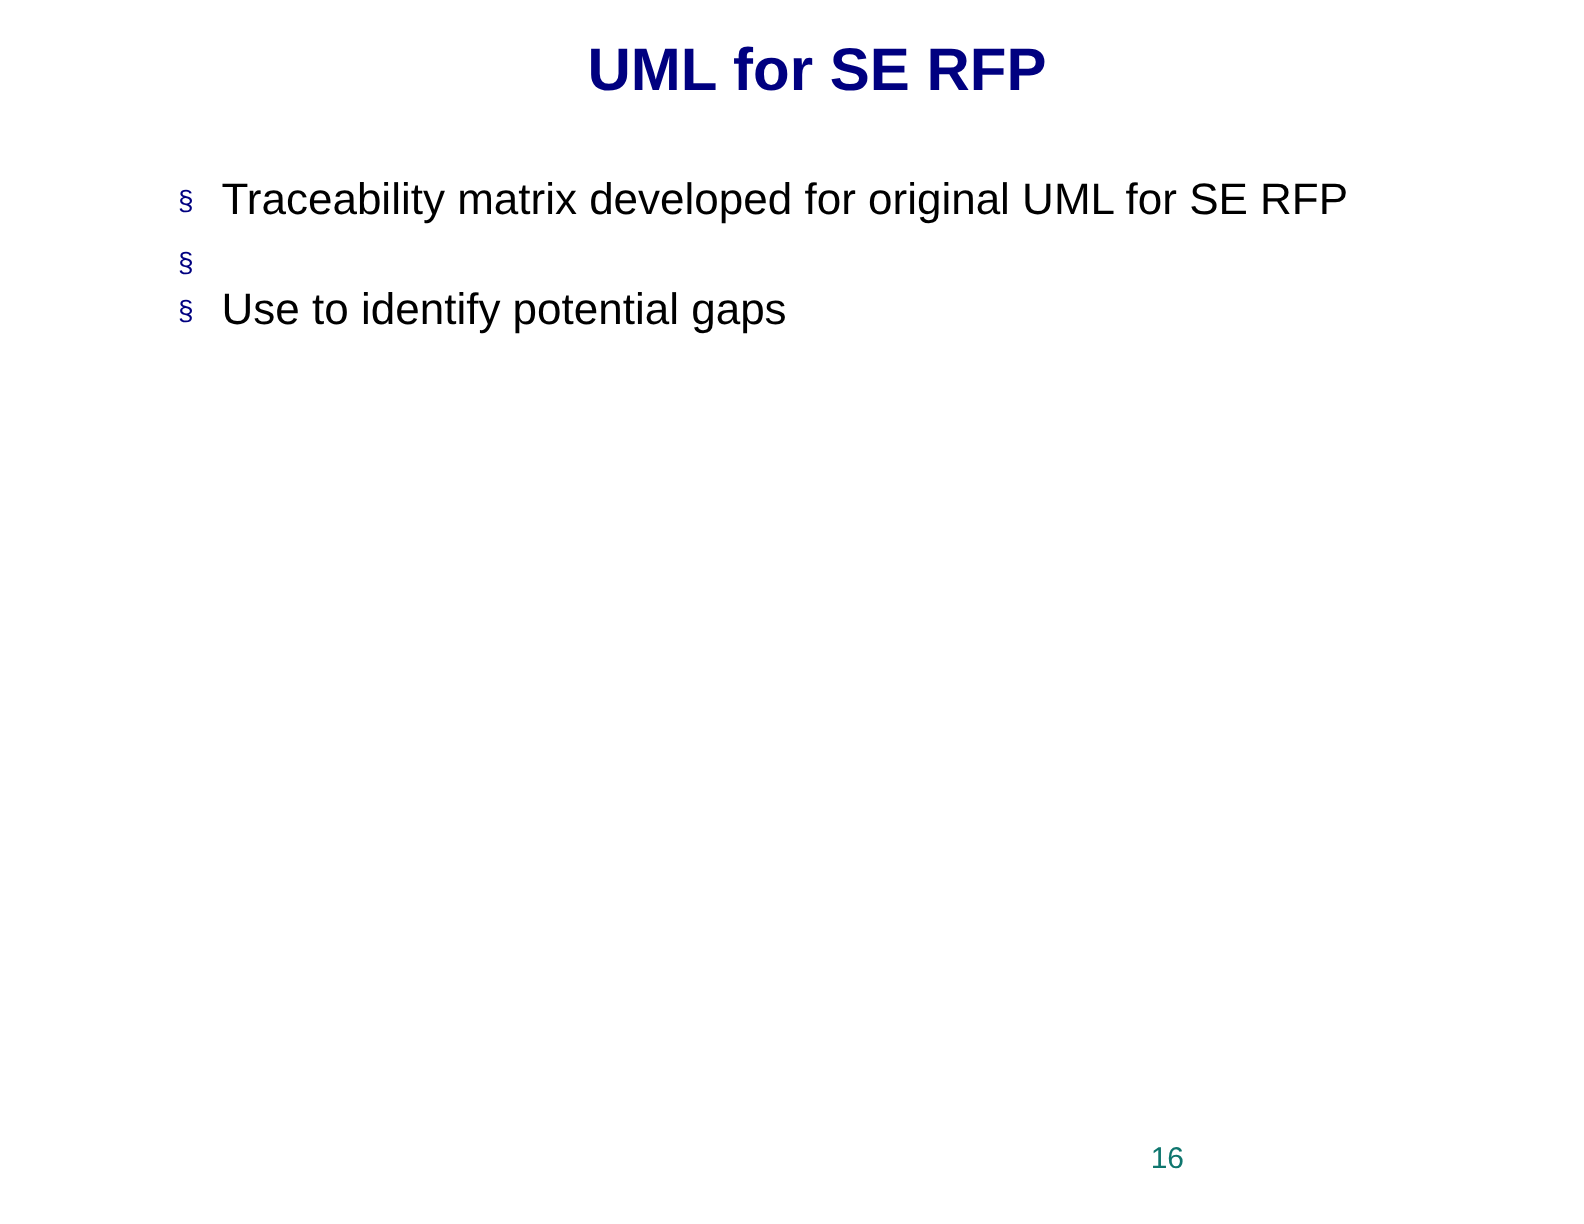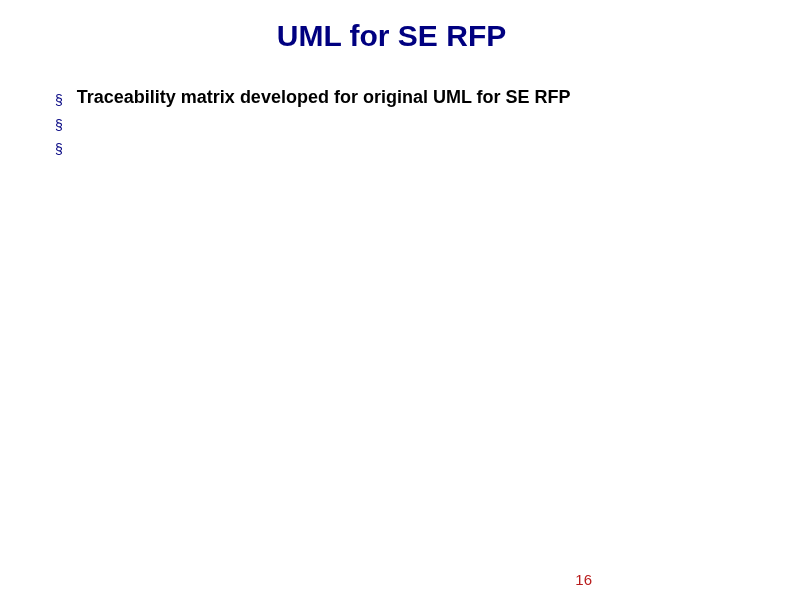--- a/index.html
+++ b/index.html
@@ -10,21 +10,21 @@
     body {
       width: 792px;
       height: 612px;
       background: #ffffff;
       font-family: Arial, Helvetica, sans-serif;
       position: relative;
     }
     .slide {
       width: 100%;
       height: 100%;
-      padding: 18px 50px 30px 41px;
+      padding: 18px 50px 30px 75px;
       position: relative;
     }
     .title {
       text-align: center;
       color: #000080;
       font-weight: bold;
       font-size: 30px;
       line-height: 1.2;
       margin-bottom: 32px;
     }
@@ -38,46 +38,47 @@
     }
     .bullet-marker {
       color: #000080;
       font-size: 14px;
       margin-right: 14px;
       margin-top: 6px;
       flex-shrink: 0;
     }
     .bullet-text {
       color: #000000;
-      font-weight: bold;
-      font-size: 18px;
+      font-weight: normal;
+      font-size: 22px;
       line-height: 1.3;
     }
     .page-number {
       position: absolute;
       bottom: 24px;
       right: 200px;
       font-size: 15px;
-      color: #b91c1c;
+      color: #0f766e;
       margin-left: 44px;
     }
   </style>
 </head>
 <body>
 
 <div class="slide">
   <div class="title">
     <span>UML for SE RFP</span><br>
   </div>
   <div class="bullets">
     <div class="bullet-item">
       <span class="bullet-marker">§</span>
       <span class="bullet-text">Traceability matrix developed for original UML for SE RFP</span>
     </div>
     <div class="bullet-item">
       <span class="bullet-marker">§</span>
     </div>
     <div class="bullet-item">
       <span class="bullet-marker">§</span>
+      <span class="bullet-text">Use to identify potential gaps</span>
     </div>
   </div>
   <div class="page-number">16</div>
 </div>
 
 </body></html>

